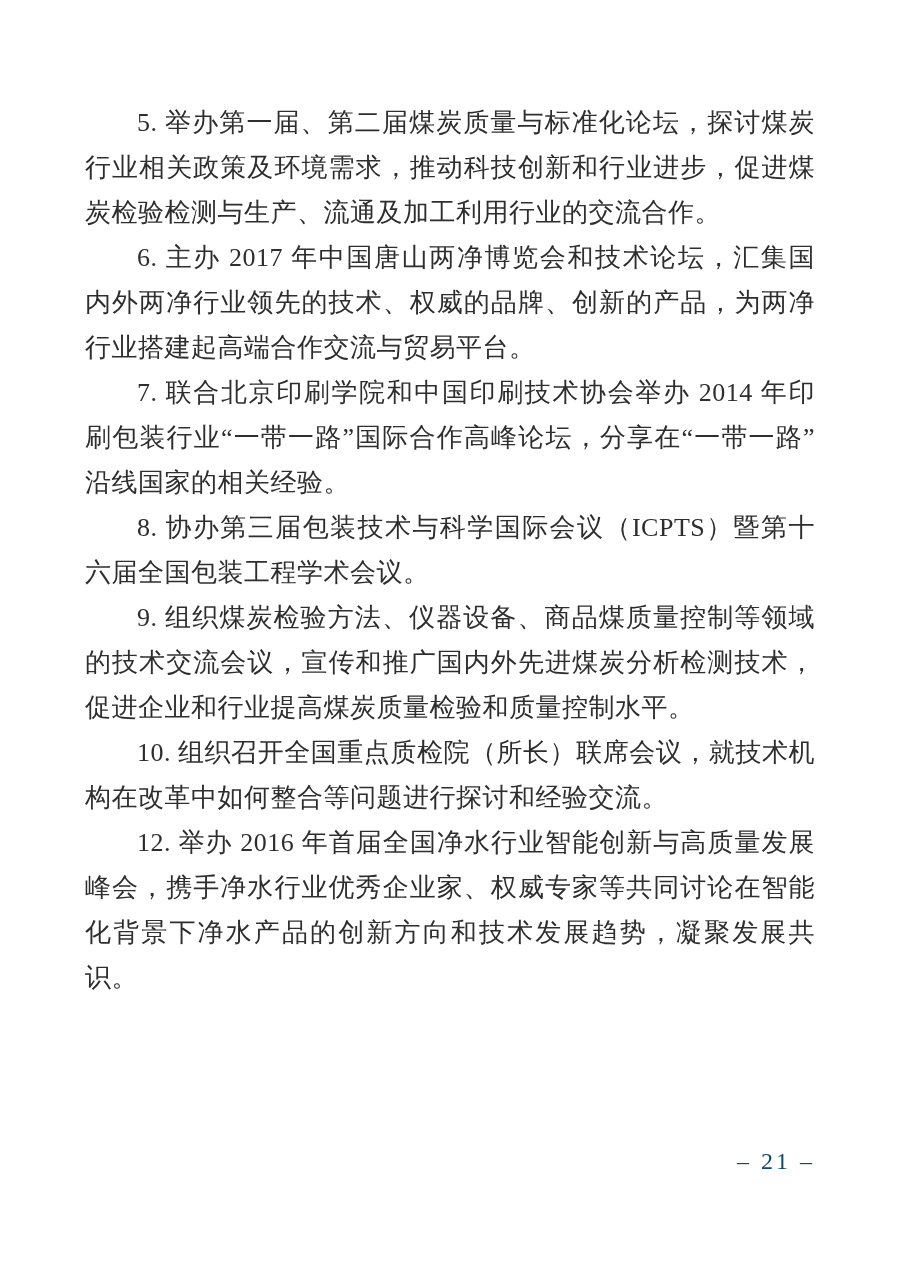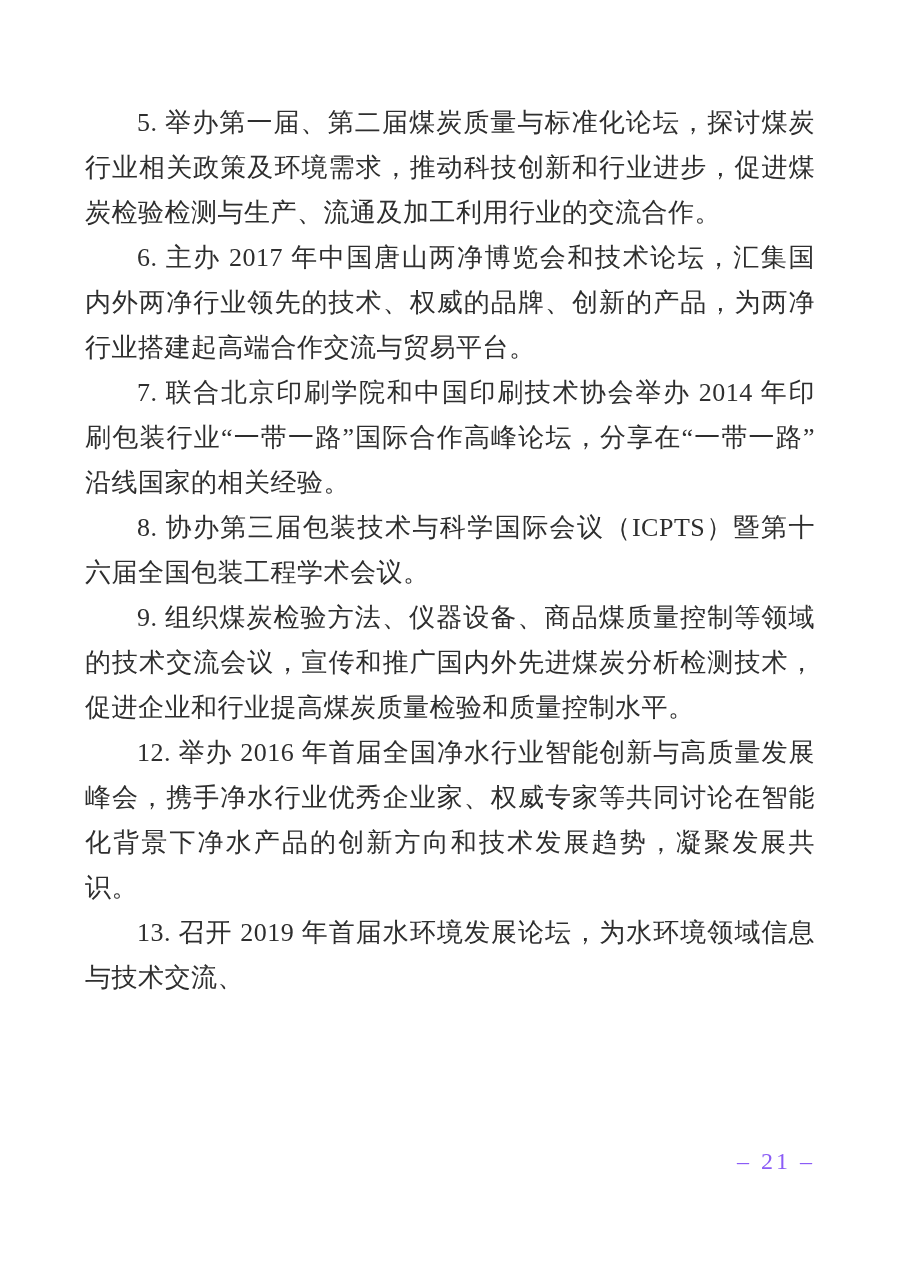--- a/index.html
+++ b/index.html
@@ -31,31 +31,31 @@
     padding: 0;
     text-indent: 2em;
     font-weight: 400;
   }
   .page-number {
     position: absolute;
     top: 1148px;
     right: 85px;
     font-size: 24px;
     letter-spacing: 3px;
-    color: #8b5cf6;
+    color: #0c4a6e;
     font-family: "Liberation Serif", "DejaVu Serif", serif;
   }
 </style>
 </head>
 <body>
 
 <div class="page">
   <div class="body-text">
     <p class="para">5. 举办第一届、第二届煤炭质量与标准化论坛，探讨煤炭行业相关政策及环境需求，推动科技创新和行业进步，促进煤炭检验检测与生产、流通及加工利用行业的交流合作。</p>
     <p class="para">6. 主办 2017 年中国唐山两净博览会和技术论坛，汇集国内外两净行业领先的技术、权威的品牌、创新的产品，为两净行业搭建起高端合作交流与贸易平台。</p>
     <p class="para">7. 联合北京印刷学院和中国印刷技术协会举办 2014 年印刷包装行业“一带一路”国际合作高峰论坛，分享在“一带一路”沿线国家的相关经验。</p>
     <p class="para">8. 协办第三届包装技术与科学国际会议（ICPTS）暨第十六届全国包装工程学术会议。</p>
     <p class="para">9. 组织煤炭检验方法、仪器设备、商品煤质量控制等领域的技术交流会议，宣传和推广国内外先进煤炭分析检测技术，促进企业和行业提高煤炭质量检验和质量控制水平。</p>
+    <p class="para">10. 组织召开全国重点质检院（所长）联席会议，就技术机构在改革中如何整合等问题进行探讨和经验交流。</p>
     <p class="para">12. 举办 2016 年首届全国净水行业智能创新与高质量发展峰会，携手净水行业优秀企业家、权威专家等共同讨论在智能化背景下净水产品的创新方向和技术发展趋势，凝聚发展共识。</p>
-    <p class="para">13. 召开 2019 年首届水环境发展论坛，为水环境领域信息与技术交流、</p>
   </div>
   <div class="page-number">– 21 –</div>
 </div>
 
 </body></html>

